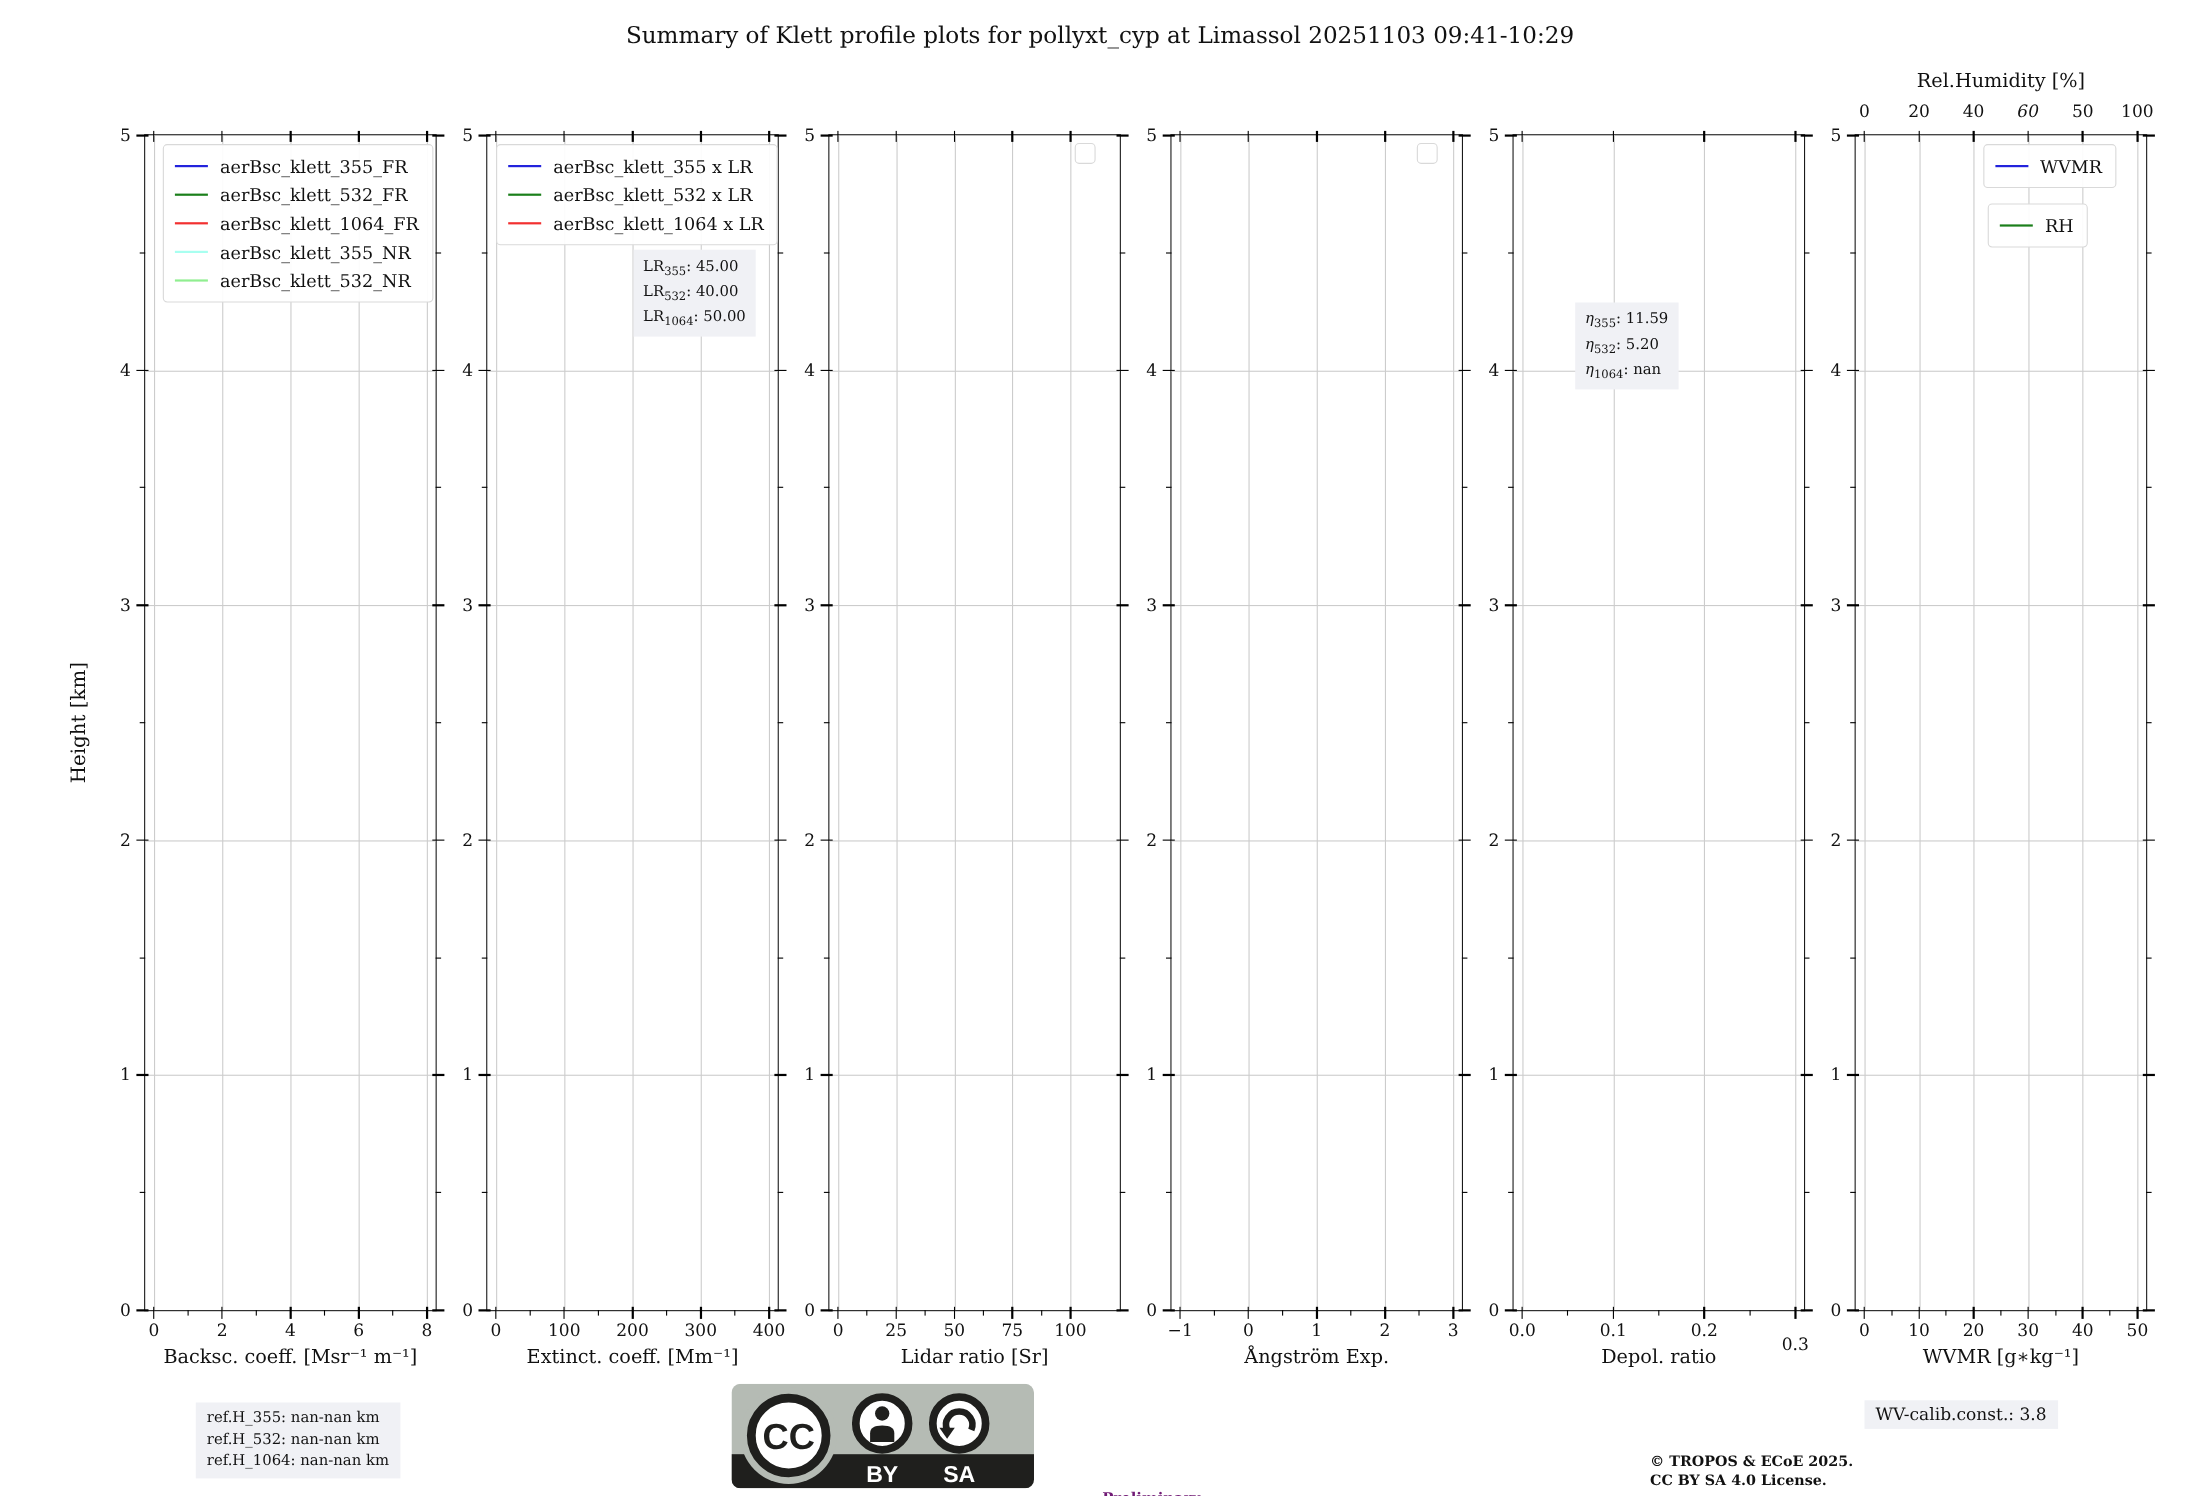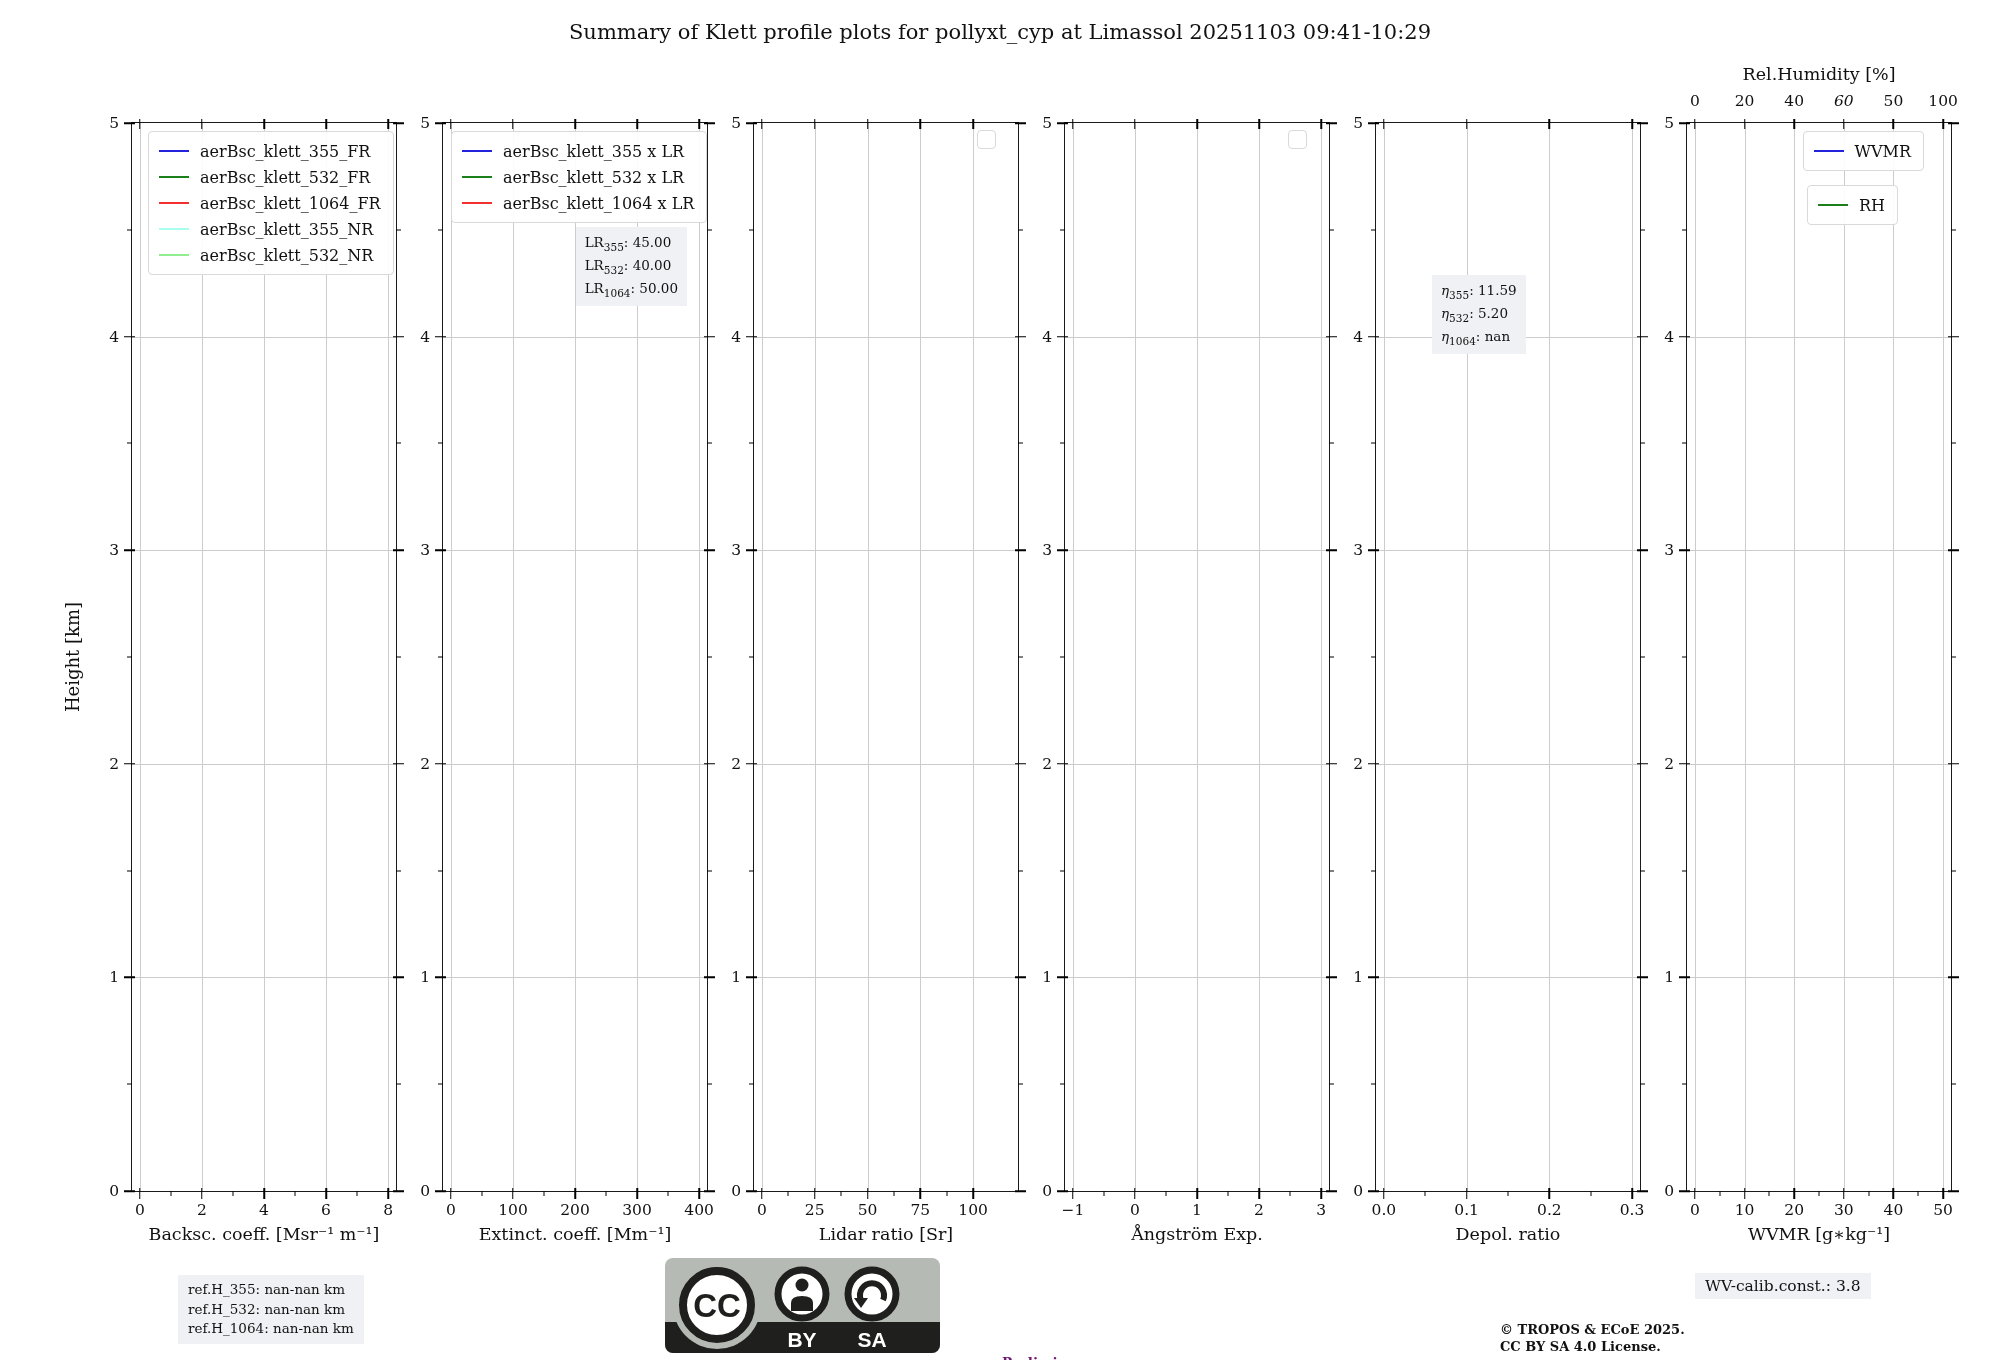--- a/index.html
+++ b/index.html
@@ -358,21 +358,21 @@
       <div class="xlab" style="left: 34.33%;">0.1</div>
       <div class="tkbm" style="left: 50%;"></div>
       <div class="gridv" style="left: 65.67%;"></div>
       <div class="tkb" style="left: 65.67%;"></div>
       <div class="tkt" style="left: 65.67%;"></div>
       <div class="xlab" style="left: 65.67%;">0.2</div>
       <div class="tkbm" style="left: 81.335%;"></div>
       <div class="gridv" style="left: 97%;"></div>
       <div class="tkb" style="left: 97%;"></div>
       <div class="tkt" style="left: 97%;"></div>
-      <div class="xlab" style="left: 97%;">0.3</div>
+      <div class="xlab" style="left: 97%; margin-top: 12px;">0.3</div>
       <div class="tkl" style="top: 0%;"></div>
       <div class="tkr" style="top: 0%;"></div>
       <div class="ylab" style="top: 0%;">5</div>
       <div class="tklm" style="top: 10%;"></div>
       <div class="tkrm" style="top: 10%;"></div>
       <div class="gridh" style="top: 20%;"></div>
       <div class="tkl" style="top: 20%;"></div>
       <div class="tkr" style="top: 20%;"></div>
       <div class="ylab" style="top: 20%;">4</div>
       <div class="tklm" style="top: 30%;"></div>

